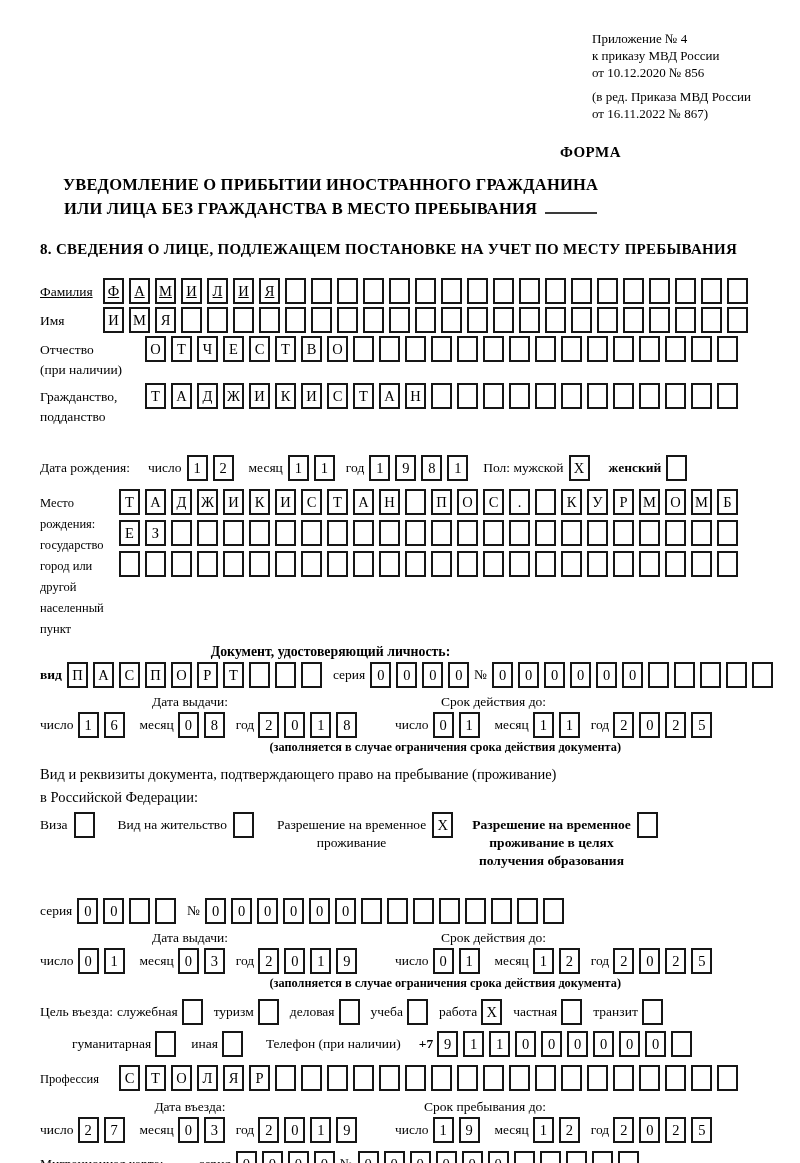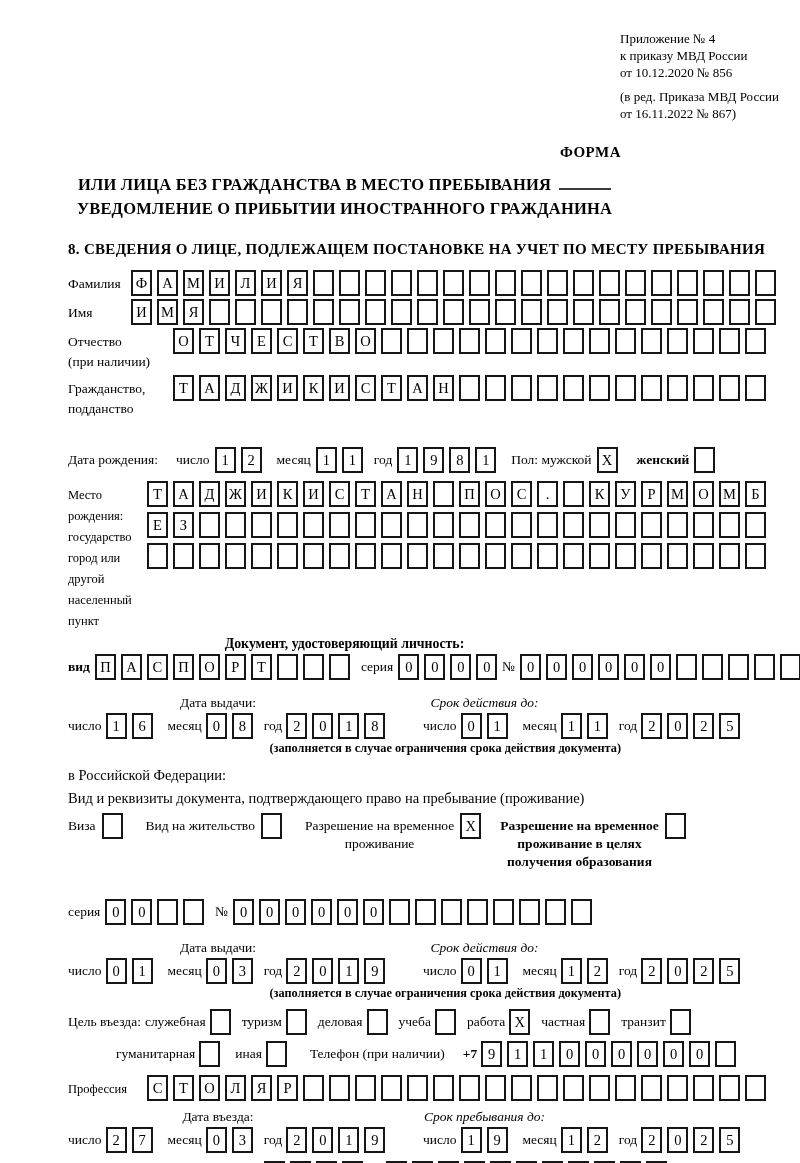--- a/index.html
+++ b/index.html
@@ -1,18 +1,18 @@
 <!DOCTYPE html>
 <html><head>
 <meta charset="utf-8">
 <style>
   html,body{margin:0;padding:0;background:#fff;}
   body{width:800px;height:1163px;overflow:hidden;color:#000;
        font-family:"Liberation Serif","DejaVu Serif",serif;}
-  .page{box-sizing:border-box;width:644px;height:1163px;padding:30px 23px 0 68px;}
+  .page{box-sizing:border-box;width:644px;height:1163px;padding:30px 23px 0 40px;}
 
   .appendix{margin-left:552px;font-size:13px;line-height:17px;white-space:nowrap;}
   .amendment{margin-left:552px;margin-top:7px;font-size:13px;line-height:17px;white-space:nowrap;}
   .forma{margin-top:22px;text-align:right;font-weight:bold;font-size:15px;letter-spacing:.5px;}
 
   .title{margin-top:12px;text-align:center;font-weight:bold;font-size:16.5px;line-height:24px;letter-spacing:.2px;}
   .blankline{display:inline-block;width:52px;border-bottom:2.5px solid #3a3a3a;margin-left:8px;}
 
   .sec1{margin-top:20px;font-weight:bold;font-size:15px;letter-spacing:.3px;white-space:nowrap;}
 
@@ -24,64 +24,64 @@
         display:inline-flex;align-items:center;justify-content:center;font-size:14.5px;background:#fff;}
   .cellcol .cells{margin-bottom:5px;}
 
   .inl{display:flex;align-items:flex-start;font-size:13.5px;}
   .inl .tl{padding-top:5px;margin-right:5px;white-space:nowrap;}
   .mt8{margin-top:8px;} .mt10{margin-top:28px;}
   .gap10{margin-left:10px;} .gap14{margin-left:14px;font-weight:bold;} .gap18{margin-left:18px;} .gap6{margin-left:6px;}
 
   .docttl{margin-top:4px;text-align:center;font-weight:bold;font-size:13.8px;}
 
-  .hdrrow{display:flex;margin-top:15px;font-size:13.5px;}
+  .hdrrow{display:flex;margin-top:6px;font-size:13.5px;}
   .h1{flex:none;width:355px;box-sizing:border-box;text-align:center;padding-right:55px;}
-  .h2{flex:1;text-align:center;padding-right:75px;box-sizing:border-box;font-style:italic;}
+  .h2{flex:1;text-align:right;padding-right:75px;box-sizing:border-box;}
   .daterow{display:flex;align-items:flex-start;margin-top:2px;}
   .dhalf{flex:none;width:355px;display:flex;align-items:flex-start;}
   .dhalf2{display:flex;align-items:flex-start;}
   .dl{font-size:13.5px;padding-top:5px;margin-right:4px;white-space:nowrap;}
   .dml{margin-left:10px;} .dml2{margin-left:6px;}
   .note{font-size:12.3px;text-align:right;margin-top:2px;font-weight:bold;}
 
   .intro{margin-top:8px;font-size:14.5px;line-height:23px;}
   .optrow{display:flex;align-items:flex-start;margin-top:3px;font-size:13.5px;}
   .opt{display:flex;align-items:flex-start;}
   .optlabel{padding-top:4px;margin-right:6px;line-height:18px;white-space:nowrap;}
   .optlabel.ctr{text-align:center;}
 
   .prow{display:flex;align-items:flex-start;margin-top:8px;font-size:13.5px;}
   .prow .tl{padding-top:5px;margin-right:4px;white-space:nowrap;}
-  .indent60{margin-left:48px;}
+  .indent60{margin-left:32px;}
 </style>
 </head>
 <body>
 
 <div class="page">
 
   <div class="appendix">
     <div>Приложение № 4</div>
     <div>к приказу МВД России</div>
     <div>от 10.12.2020 № 856</div>
   </div>
   <div class="amendment">
     <div>(в ред. Приказа МВД России</div>
     <div>от 16.11.2022 № 867)</div>
   </div>
   <div class="forma">ФОРМА</div>
 
   <div class="title">
+    <div>УВЕДОМЛЕНИЕ О ПРИБЫТИИ ИНОСТРАННОГО ГРАЖДАНИНА</div>
     <div><span>ИЛИ ЛИЦА БЕЗ ГРАЖДАНСТВА В МЕСТО ПРЕБЫВАНИЯ</span><span class="blankline"></span></div>
-    <div>УВЕДОМЛЕНИЕ О ПРИБЫТИИ ИНОСТРАННОГО ГРАЖДАНИНА</div>
   </div>
 
   <div class="sec1">8. СВЕДЕНИЯ О ЛИЦЕ, ПОДЛЕЖАЩЕМ ПОСТАНОВКЕ НА УЧЕТ ПО МЕСТУ ПРЕБЫВАНИЯ</div>
 
-  <div class="frow" style="margin-top:12px;">
+  <div class="frow" style="margin-top:20px;text-decoration:underline;">
     <div class="flabel w63">Фамилия</div>
     <div class="cells">
         <span class="cell">Ф</span>
         <span class="cell">А</span>
         <span class="cell">М</span>
         <span class="cell">И</span>
         <span class="cell">Л</span>
         <span class="cell">И</span>
         <span class="cell">Я</span>
         <span class="cell"></span>
@@ -397,22 +397,22 @@
           <span class="cell">2</span>
           <span class="cell">0</span>
           <span class="cell">2</span>
           <span class="cell">5</span>
         </span>
     </div>
   </div>
   <div class="note">(заполняется в случае ограничения срока действия документа)</div>
 
   <div class="intro">
+    <div>Вид и реквизиты документа, подтверждающего право на пребывание (проживание)</div>
     <div>в Российской Федерации:</div>
-    <div>Вид и реквизиты документа, подтверждающего право на пребывание (проживание)</div>
   </div>
 
   <div class="optrow">
     <div class="opt">
       <span class="optlabel">Виза</span>
       <span class="cells">
           <span class="cell"></span>
         </span>
     </div>
     <div class="opt gap18">

